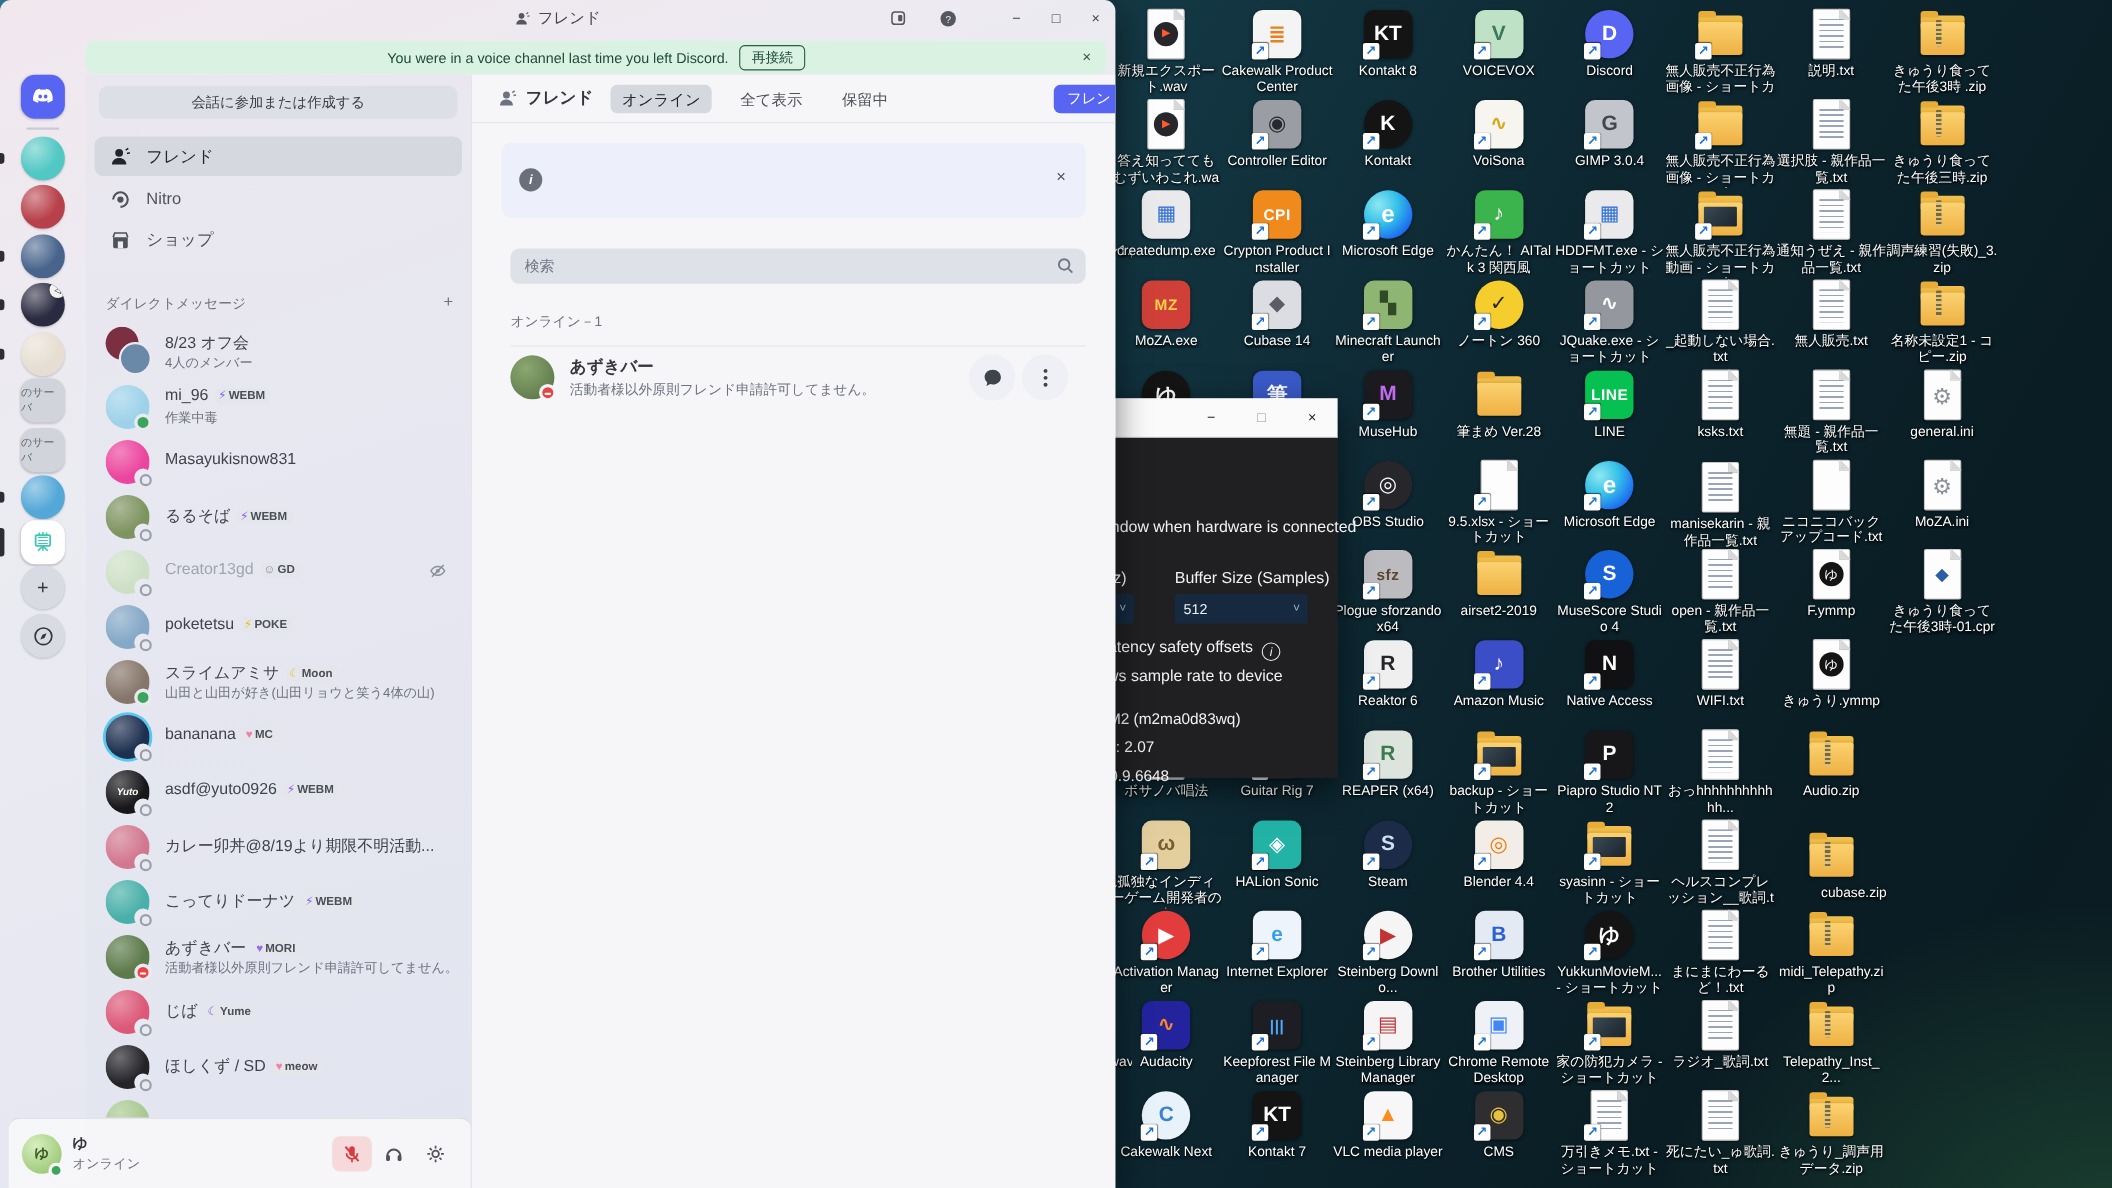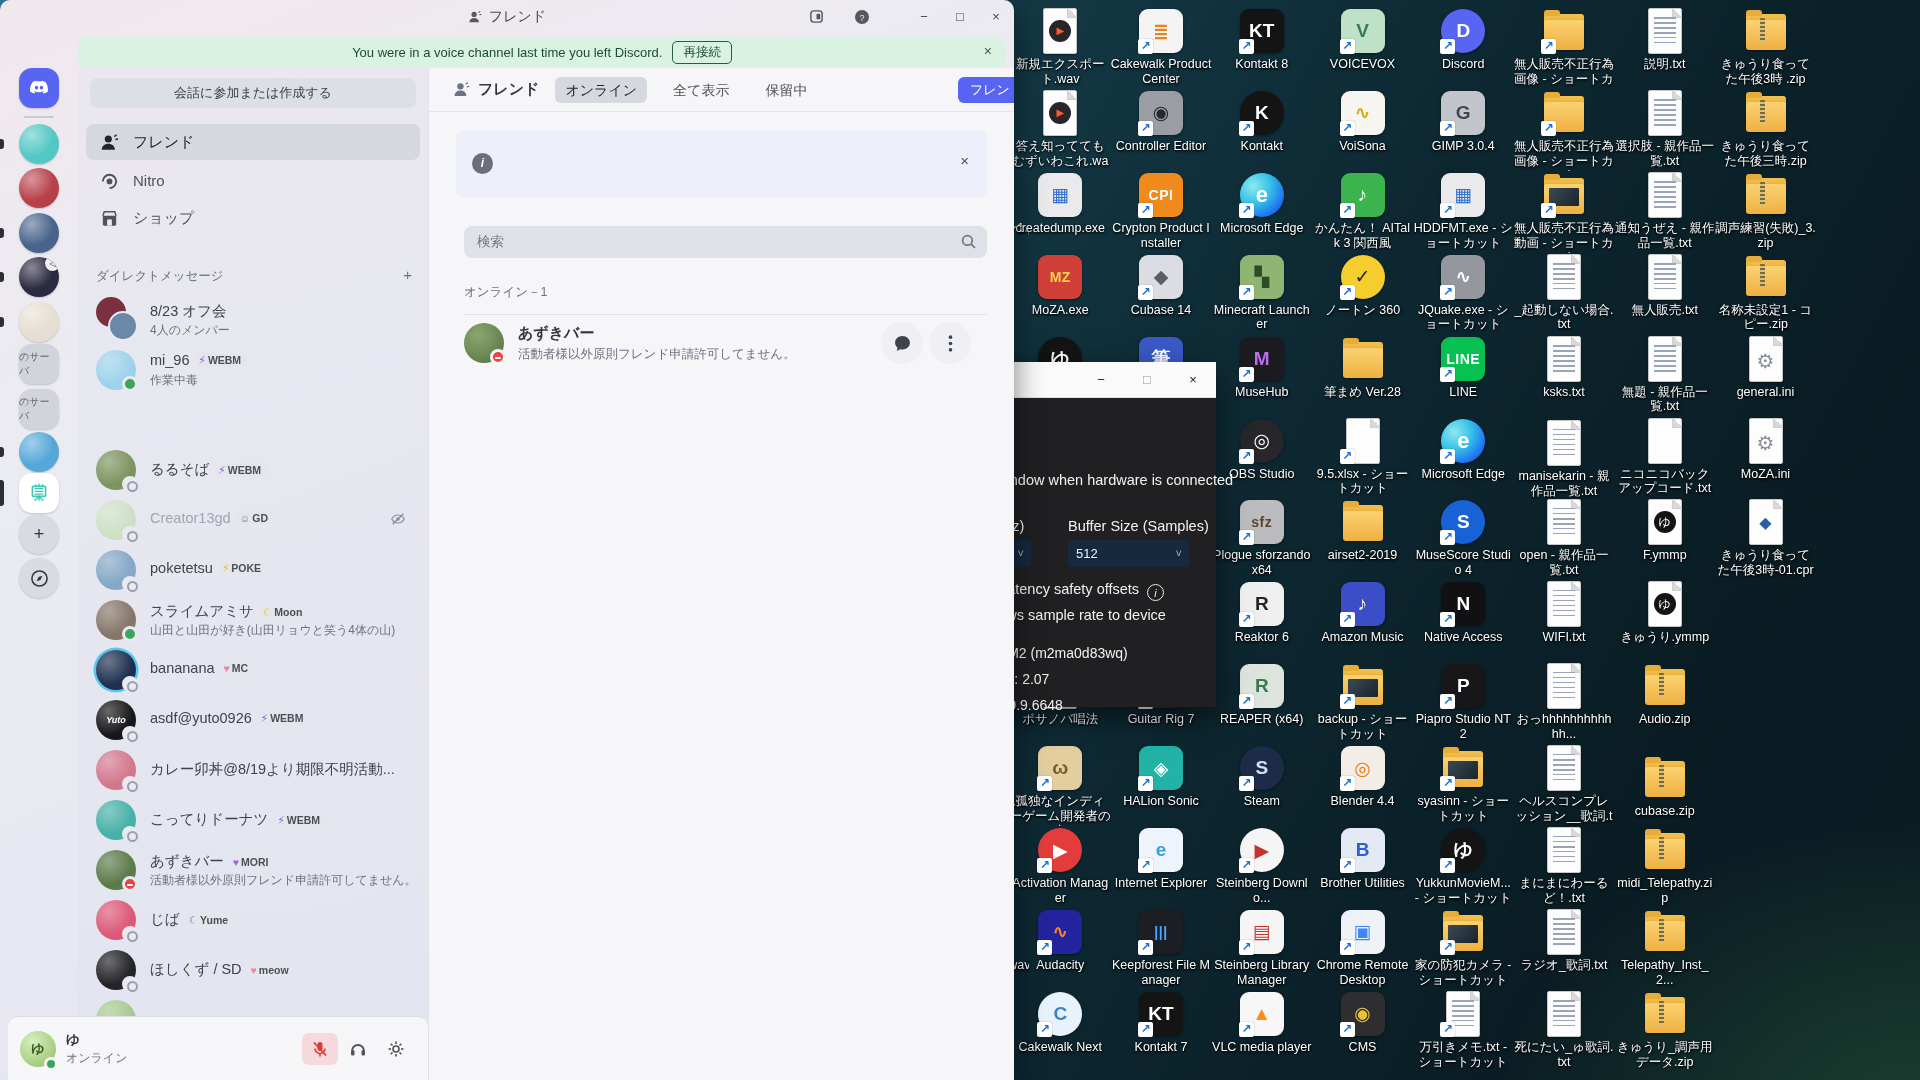--- a/index.html
+++ b/index.html
@@ -765,21 +765,21 @@
       </div>
       <div class="dicon" style="left: 1513.5px; top: 745.1px;">
         <div class="ic">
           <div class="filebase">
             <div class="fold"></div>
             <div class="txtlines"></div>
           </div>
         </div>
         <div class="lbl">ヘルスコンプレッション__歌詞.txt</div>
       </div>
-      <div class="dicon" style="left: 1614.25px; top: 755px;">
+      <div class="dicon" style="left: 1614.25px; top: 755px; text-align: right;">
         <div class="ic">
           <div class="folder-back"></div>
           <div class="folder-front"></div>
           <div class="zipper"></div>
         </div>
         <div class="lbl">cubase.zip</div>
       </div>
       <div class="dicon leftcut" style="left: 928px; top: 827px;">
         <div class="ic">
           <div class="filebase">
@@ -1112,20 +1112,27 @@
             <div class="dm-av" style="background: radial-gradient(circle at 32% 28%, rgba(255, 255, 255, 0.35), rgba(255, 255, 255, 0) 60%), rgb(158, 210, 234);"></div>
             <div class="dm-status st-online"></div>
             <div class="dm-name">
               <span>mi_96</span>
               <span class="badge">
                 <span style="color: rgb(138, 92, 245);">⚡</span>
                 <span>WEBM</span>
               </span>
             </div>
             <div class="dm-sub">作業中毒</div>
+          </div>
+          <div class="dm-item" style="top: 100px;">
+            <div class="dm-av" style="background: radial-gradient(circle at 32% 28%, rgba(255, 255, 255, 0.35), rgba(255, 255, 255, 0) 60%), rgb(235, 69, 158);"></div>
+            <div class="dm-status st-off"></div>
+            <div class="dm-name center">
+              <span>Masayukisnow831</span>
+            </div>
           </div>
           <div class="dm-item" style="top: 150px;">
             <div class="dm-av" style="background: radial-gradient(circle at 32% 28%, rgba(255, 255, 255, 0.35), rgba(255, 255, 255, 0) 60%), rgb(126, 148, 96);"></div>
             <div class="dm-status st-off"></div>
             <div class="dm-name center">
               <span>るるそば</span>
               <span class="badge">
                 <span style="color: rgb(138, 92, 245);">⚡</span>
                 <span>WEBM</span>
               </span>

